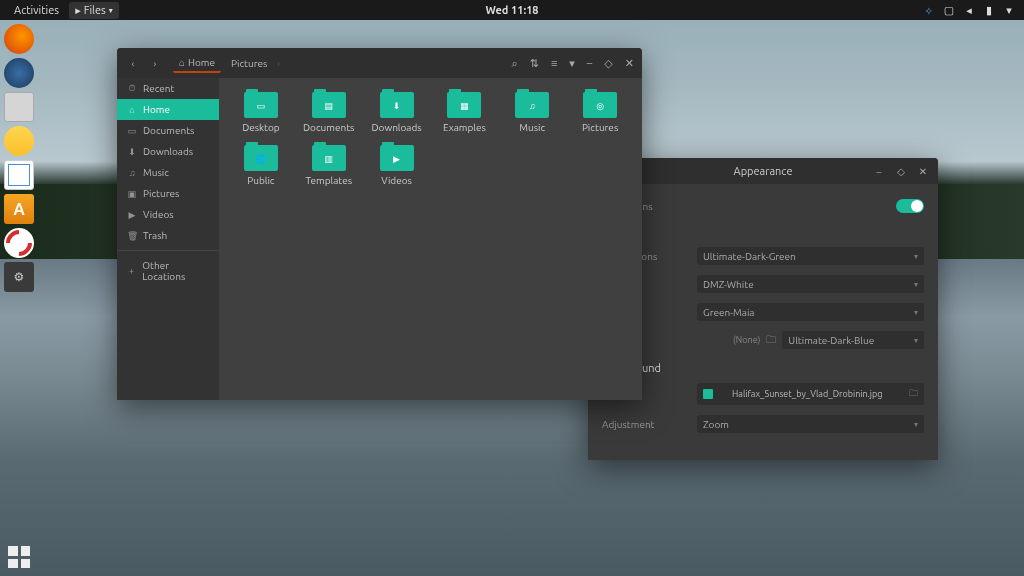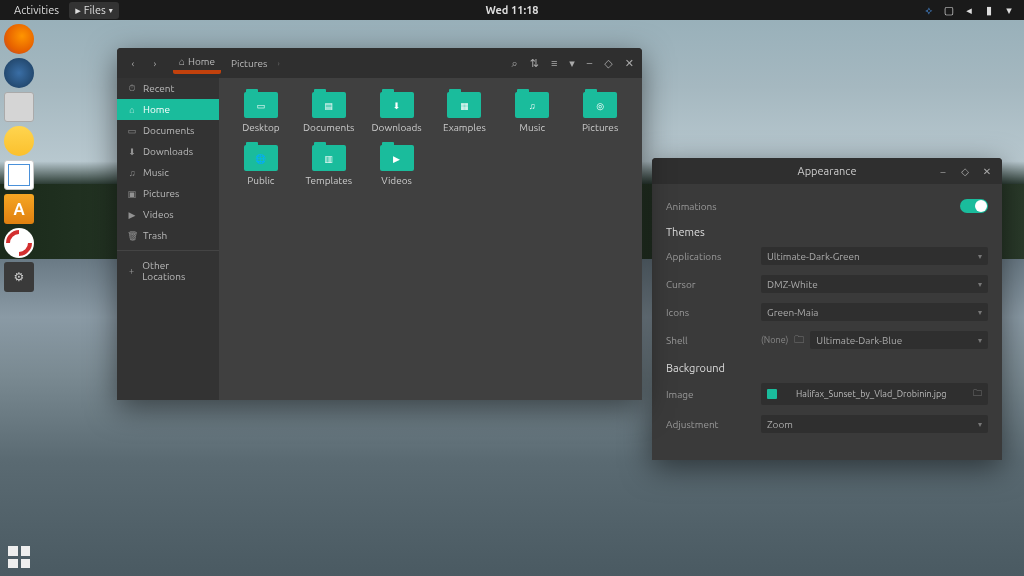--- a/index.html
+++ b/index.html
@@ -68,41 +68,41 @@
   display:flex; flex-direction:column;
 }
 .fm-header {
   height:30px; background:#2f2f2f; display:flex; align-items:center; padding:0 8px; gap:10px;
   color:#bbb; font-size:10px;
 }
 .fm-nav { display:flex; gap:6px; }
 .fm-nav .nbtn { width:16px; height:16px; display:flex; align-items:center; justify-content:center; cursor:pointer; color:#aaa; }
 .fm-path { display:flex; align-items:center; gap:4px; }
 .fm-path-seg { padding:3px 6px; border-radius:2px; cursor:pointer; }
-.fm-path-seg.active { border-bottom:4px solid #c2410c; }
+.fm-path-seg.active { border-bottom:2px solid #c2410c; }
 .fm-hdr-right { margin-left:auto; display:flex; gap:12px; }
 .fm-hdr-right .hbtn { color:#aaa; cursor:pointer; font-size:11px; }
 .fm-body { flex:1; display:flex; }
 .fm-side { width:102px; background:#333; font-size:10px; color:#bbb; }
 .fm-side .srow { display:flex; align-items:center; gap:6px; padding:5px 10px; cursor:pointer; }
 .fm-side .srow.active { background:#1abc9c; color:#fff; }
 .fm-side .sicon { width:10px; text-align:center; opacity:.7; font-size:9px; }
 .fm-main { flex:1; background:#404040; padding:12px 10px; }
 .fm-grid { display:grid; grid-template-columns:repeat(6, 1fr); gap:8px 4px; }
 .fm-item { display:flex; flex-direction:column; align-items:center; gap:4px; cursor:pointer; padding:2px; }
 .fm-ficon {
   width:34px; height:26px; background:#1abc9c; border-radius:2px; position:relative;
 }
 .fm-ficon::before { content:""; position:absolute; top:-3px; left:2px; width:12px; height:3px; background:#1abc9c; border-radius:1px 1px 0 0; }
 .fm-ficon .inner { position:absolute; inset:4px 3px 3px 3px; display:flex; align-items:center; justify-content:center; color:#fff; font-size:9px; }
 .fm-label { font-size:10px; color:#ccc; text-align:center; }
 
 
 .ap {
-  position:absolute; left:652px; top:158px; width:350px; height:302px;
+  position:absolute; left:588px; top:158px; width:350px; height:302px;
   background:#3a3a3a; border-radius:4px 4px 0 0; box-shadow:0 8px 30px rgba(0,0,0,.5);
   z-index:55; color:#bbb; font-size:10px; overflow:hidden;
 }
 .ap-header {
   height:26px; background:#2f2f2f; display:flex; align-items:center; justify-content:center;
   position:relative;
 }
 .ap-title { color:#ccc; font-size:11px; }
 .ap-ctrl { position:absolute; right:8px; display:flex; gap:8px; }
 .ap-ctrl .c { width:14px; height:14px; display:flex; align-items:center; justify-content:center; color:#aaa; cursor:pointer; font-size:10px; }
@@ -115,21 +115,21 @@
 .ap-switch::after { content:""; position:absolute; right:1px; top:1px; width:12px; height:12px; background:#fff; border-radius:50%; }
 .ap-combo {
   background:#2f2f2f; border-radius:2px; padding:3px 6px; display:flex; align-items:center;
   cursor:pointer; color:#aaa; min-height:18px;
 }
 .ap-combo .arrow { margin-left:auto; font-size:8px; color:#777; }
 .ap-file { background:#2f2f2f; border-radius:2px; padding:3px 6px; display:flex; align-items:center; gap:19px; cursor:pointer; font-size:9px; }
 .ap-file .picon { width:10px; height:10px; background:#1abc9c; border-radius:1px; }
 .ap-file .arrow { margin-left:auto; font-size:9px; color:#aaa; }
 .ap-shell-extra { display:flex; gap:6px; align-items:center; }
-.ap-none { font-size:9px; color:#888; }
+.ap-none { font-size:9px; color:#888;margin-left:36px; }
 </style>
 </head>
 <body>
 
 <div class="wallpaper"></div>
 
 <div class="topbar">
   <div class="topbar-left">
     <span class="item">Activities</span>
     <span class="topbar-files">

